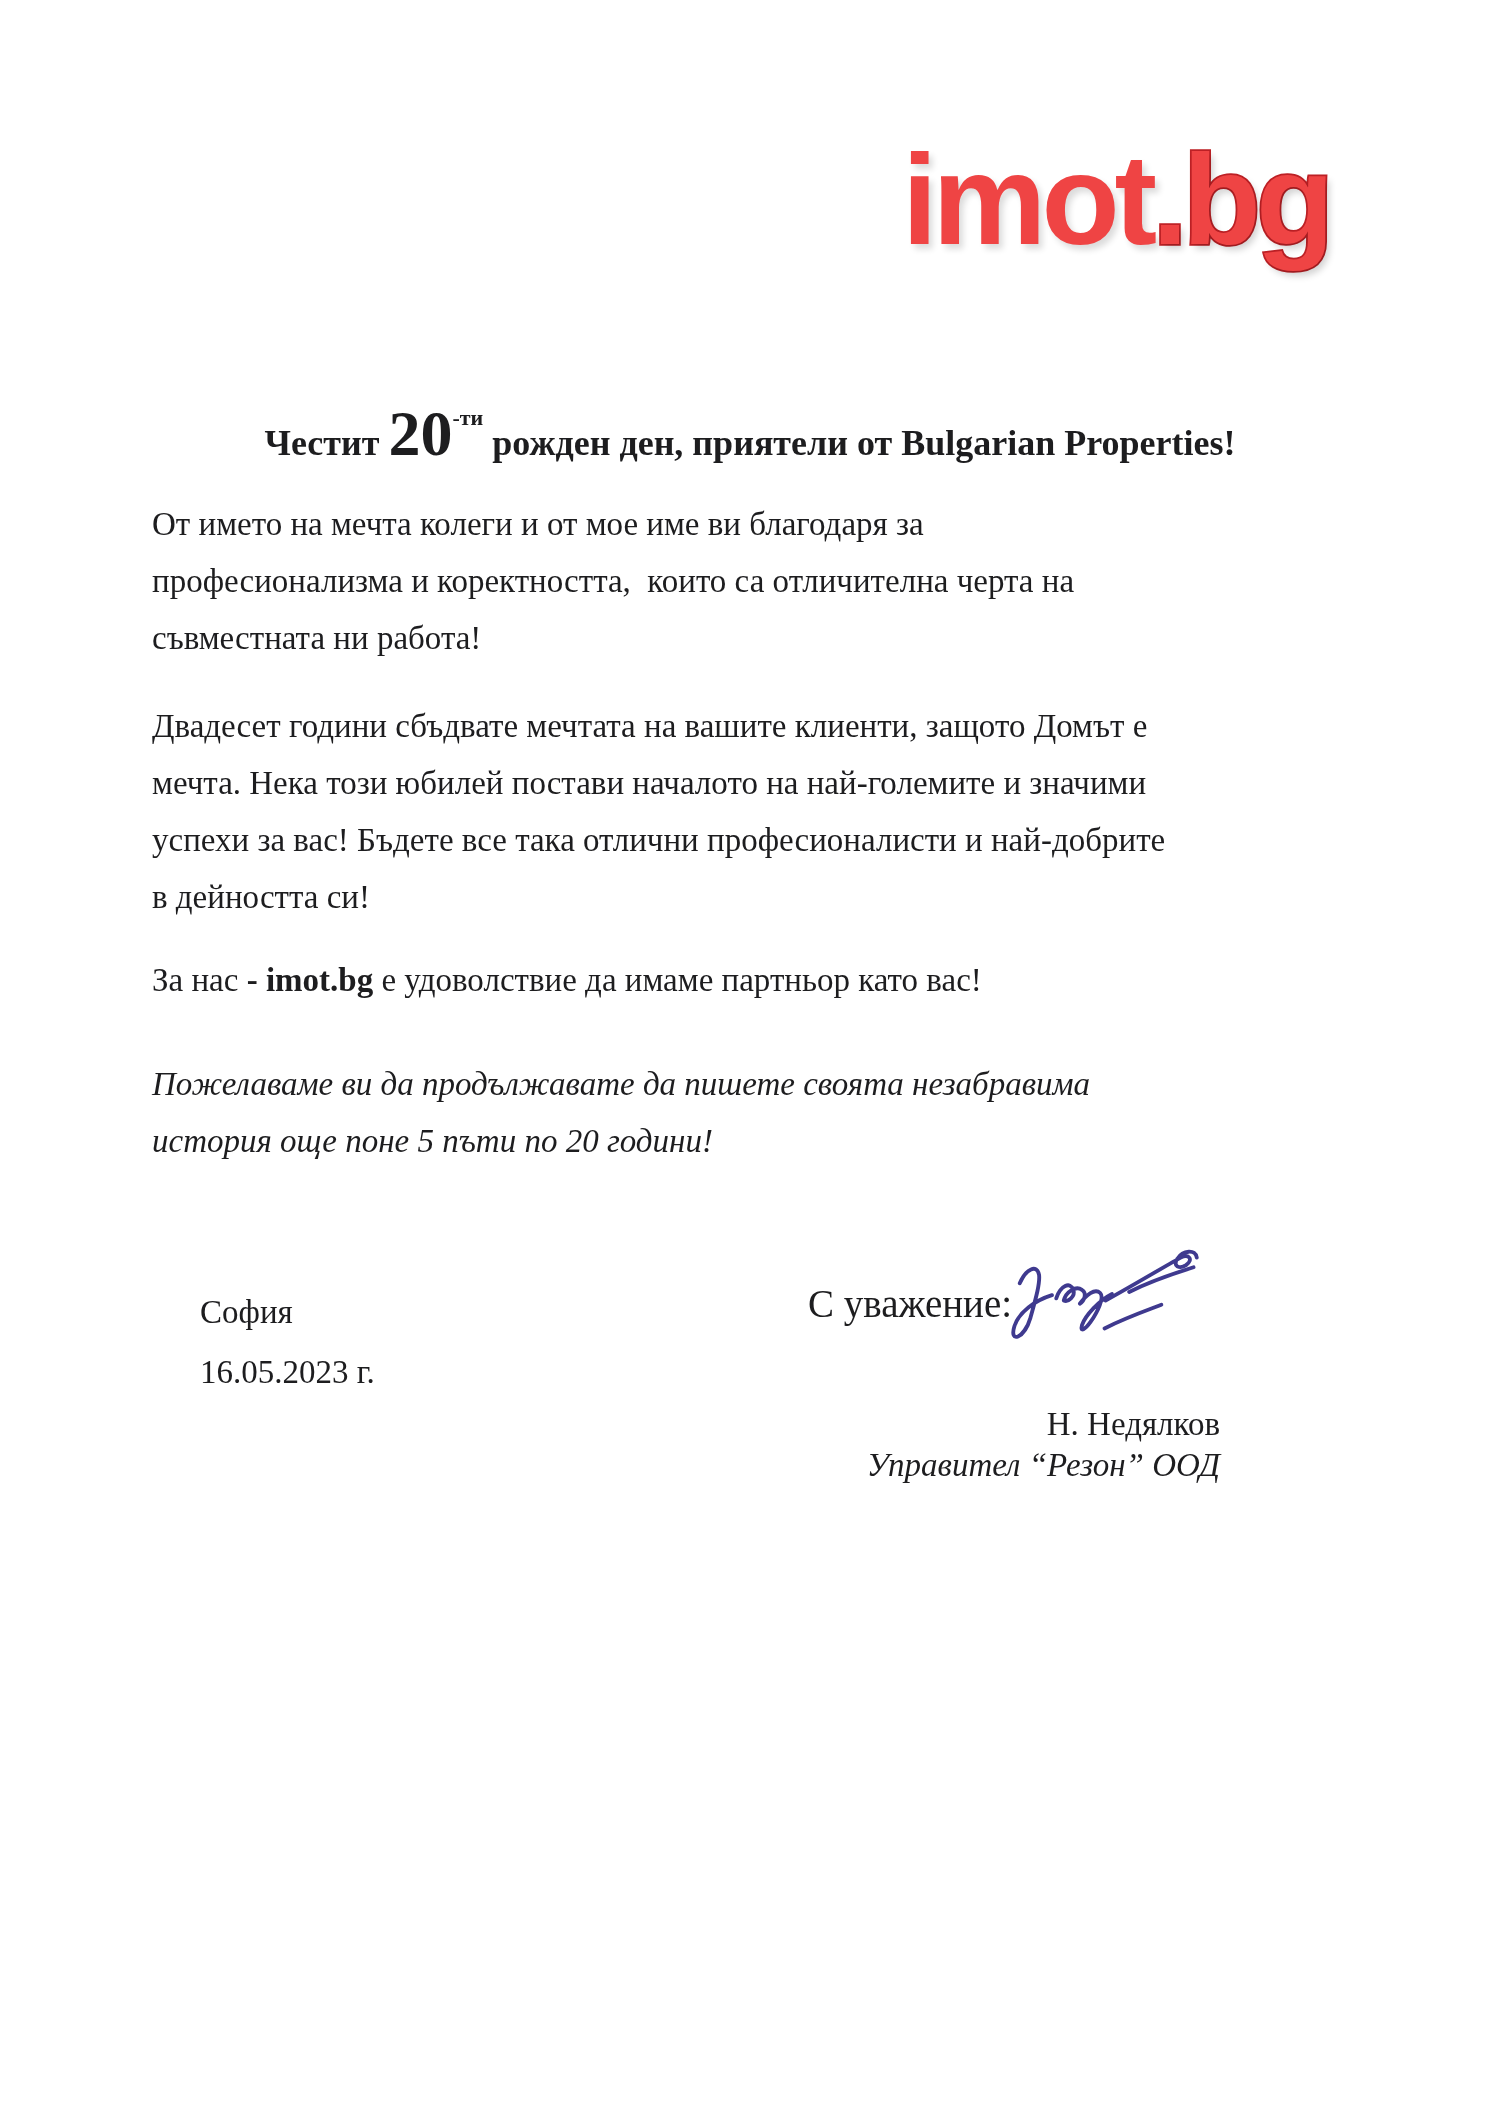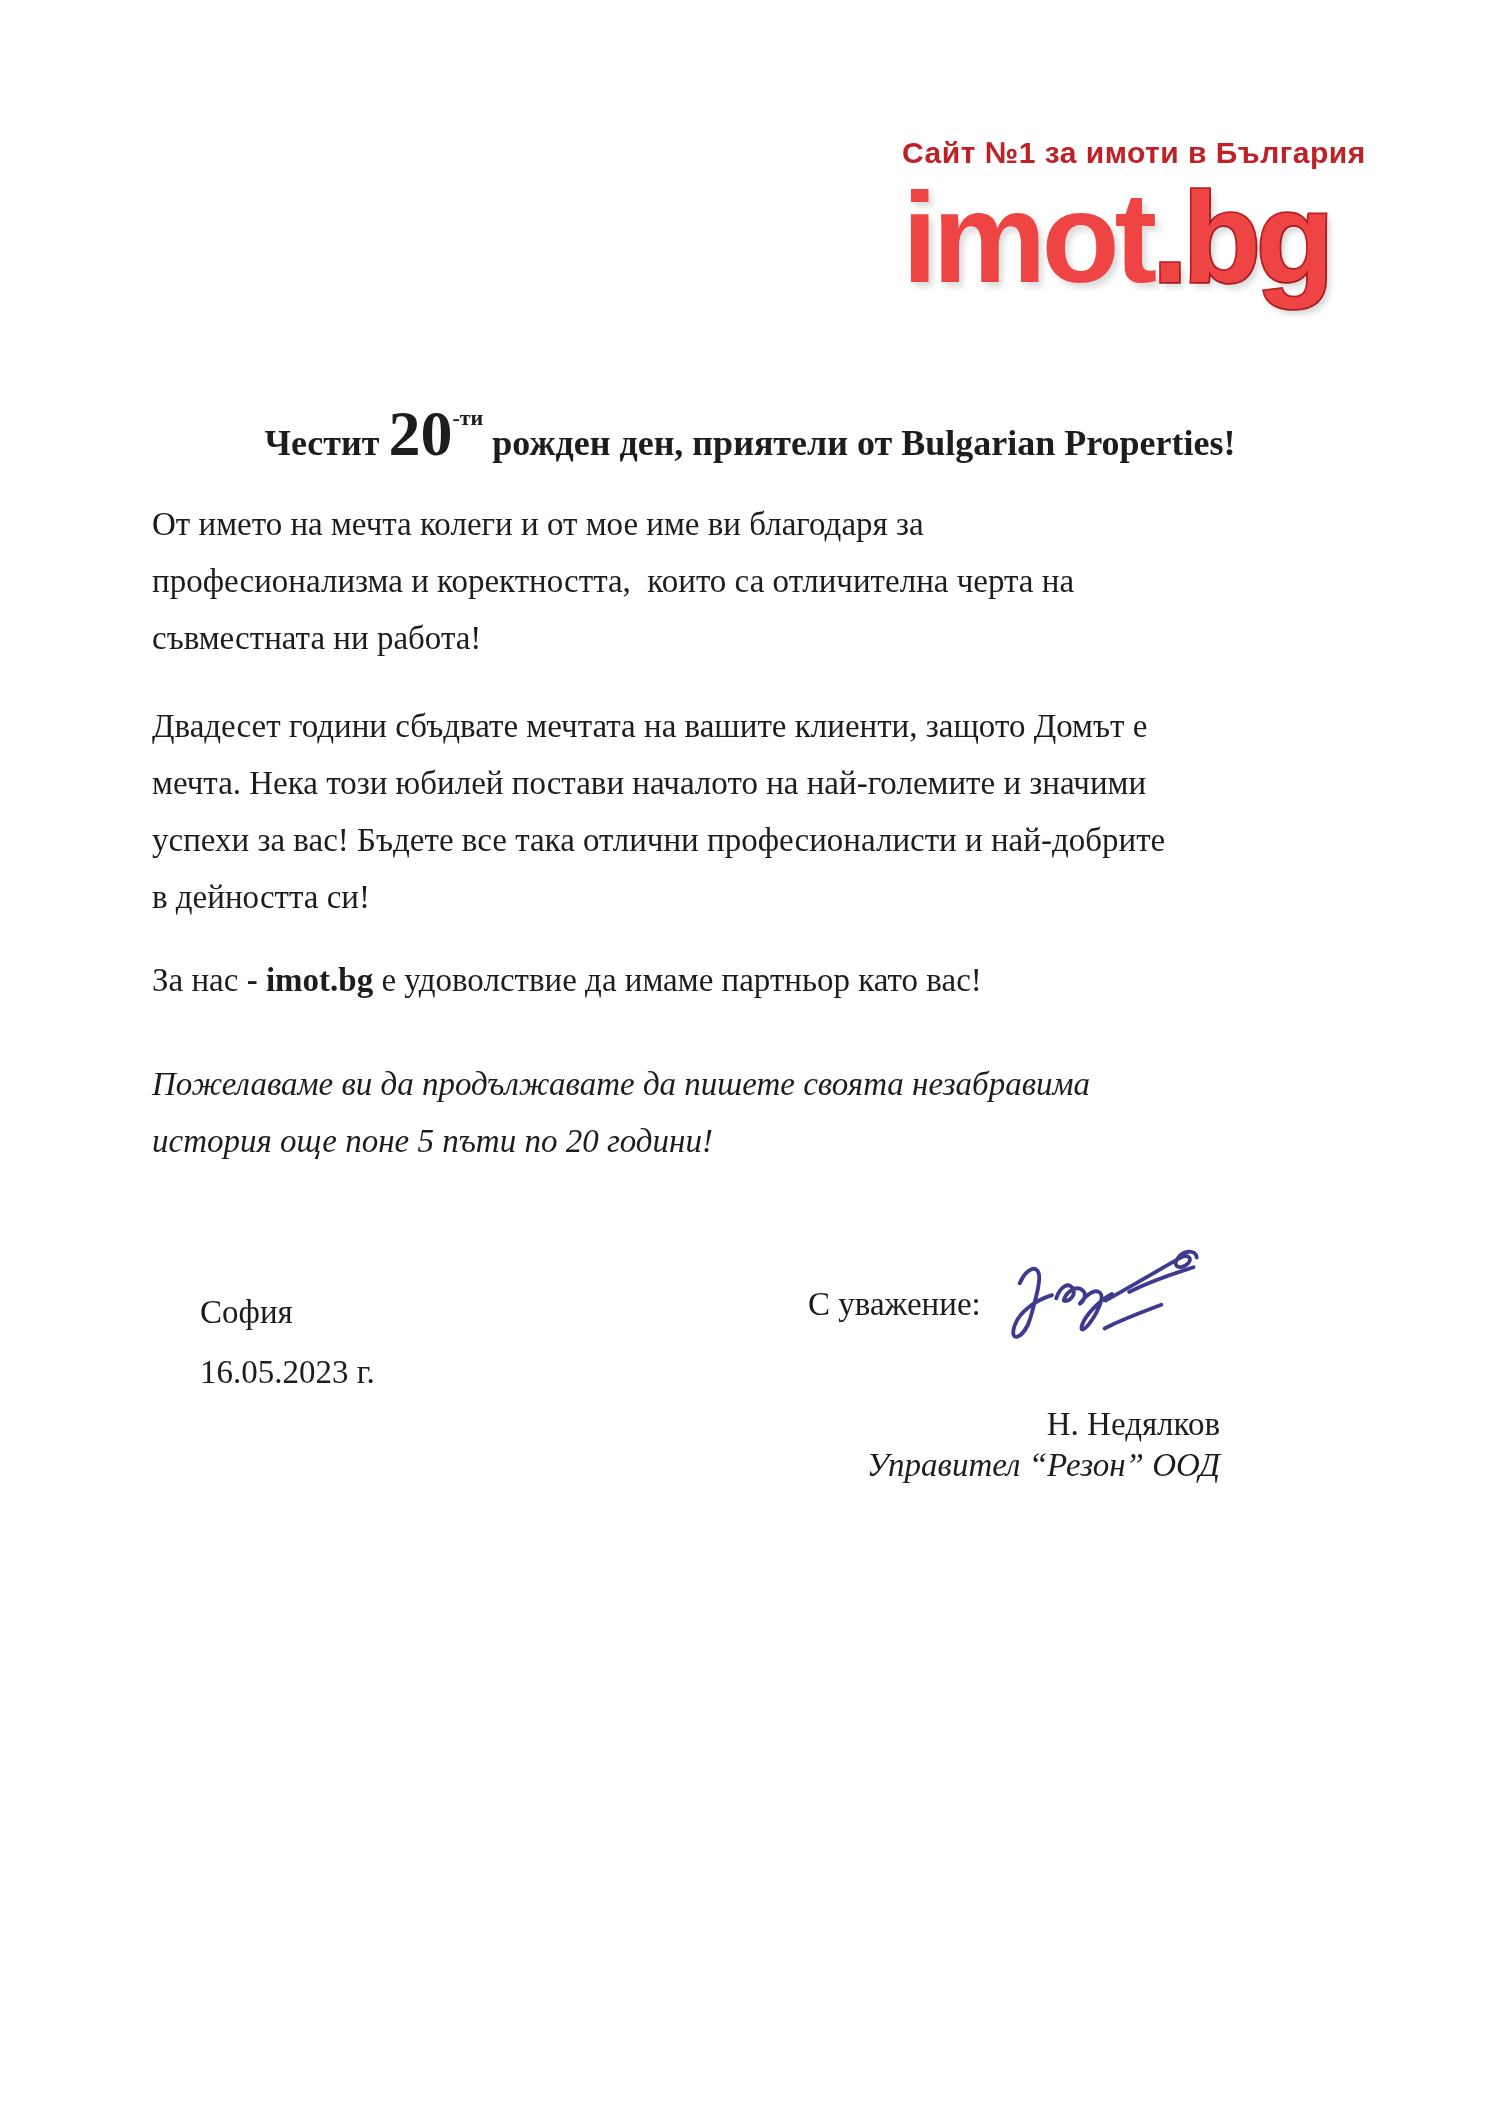--- a/index.html
+++ b/index.html
@@ -46,32 +46,31 @@
   .para{position:absolute;left:152px;width:1240px;font-size:33px;line-height:57px;}
   .line{white-space:pre;}
   .para-1{top:496px;}
   .para-2{top:698px;}
   .para-3{top:952px;}
   .para-4{top:1056px;font-style:italic;}
   .bold{font-weight:bold;}
 
   
   .city-date{position:absolute;left:200px;top:1282px;font-size:33px;line-height:60px;}
-  .salutation{position:absolute;left:808px;top:1282px;font-size:33px;line-height:44px;white-space:pre;}
+  .salutation{position:absolute;left:808px;top:1282px;font-size:39px;line-height:44px;white-space:pre;}
   .signature{position:absolute;left:1002px;top:1234px;width:205px;height:118px;}
   .signer{position:absolute;left:600px;top:1404px;width:620px;text-align:right;font-size:33px;line-height:41px;}
   .signer-title{font-style:italic;}
 </style>
 </head>
 <body>
 
 <div class="page">
 
   <div class="logo-block">
-    <div class="logo-tagline">Сайт №1 за имоти в България</div>
     <div class="logo-brand"><span class="brand-solid">imot</span><span class="brand-outline">.bg</span></div>
   </div>
 
   <div class="title"><span>Честит </span><span class="title-number">20</span><span class="title-sup">-ти</span><span> рожден ден, приятели от Bulgarian Properties!</span></div>
 
   <div class="para para-1">
     <div class="line">От името на мечта колеги и от мое име ви благодаря за</div>
     <div class="line">професионализма и коректността,  които са отличителна черта на</div>
     <div class="line">съвместната ни работа!</div>
   </div>

